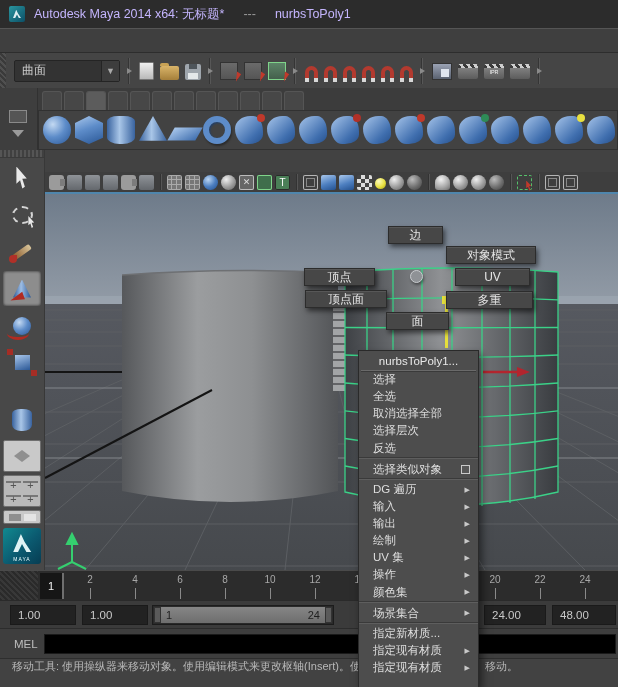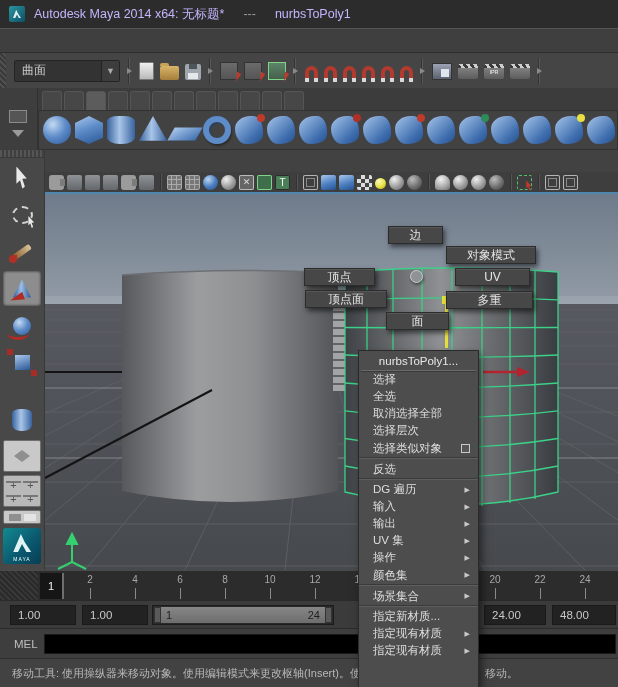--- a/index.html
+++ b/index.html
@@ -211,21 +211,21 @@
   .rslider .handle{position:absolute;top:1px;bottom:1px;width:7px;background:#5a5a5a;border:1px solid #333;}
   .rslider .h-left{left:1px;} .rslider .h-right{right:1px;}
 
   
   .melbar{position:absolute;left:0;top:628px;width:618px;height:30px;background:#3e3e3e;border-top:1px solid #2c2c2c;
         display:flex;align-items:center;}
   .mel-label{width:44px;padding-left:14px;color:#bdbdbd;font-size:11.5px;}
   .mel-input{flex:1;height:20px;margin-right:2px;background:#000;border:1px solid #1a1a1a;color:#ddd;
         font-family:"Liberation Mono","DejaVu Sans Mono",monospace;font-size:11px;padding:0 4px;}
   .helpbar{position:absolute;left:0;top:658px;width:618px;height:29px;background:#424242;border-top:1px solid #2e2e2e;
-        display:flex;align-items:center;}
+        display:flex;align-items:flex-start;}
   .help-text{padding-left:12px;color:#b8b8b8;font-size:11px;white-space:nowrap;}
   .help-text-right{position:absolute;left:485px;color:#b8b8b8;font-size:11px;}
 </style>
 </head>
 <body>
 
 <div id="app">
 
   <div class="titlebar">
     <span class="maya-badge"></span>
@@ -541,40 +541,45 @@
       </div>
       <div class="ctx-item">
         <span class="mi-label">取消选择全部</span>
 
       </div>
       <div class="ctx-item">
         <span class="mi-label">选择层次</span>
 
       </div>
       <div class="ctx-item sep-after">
+        <span class="mi-label">反选</span>
+
+      </div>
+      <div class="ctx-item sep-after">
         <span class="mi-label">选择类似对象</span>
         <span class="mi-check"></span>
 
       </div>
-      <div class="ctx-item sep-after">
-        <span class="mi-label">反选</span>
-
-      </div>
       <div class="ctx-item">
         <span class="mi-label">DG 遍历</span>
 
         <span class="mi-arrow"></span>
       </div>
       <div class="ctx-item">
         <span class="mi-label">输入</span>
 
         <span class="mi-arrow"></span>
       </div>
       <div class="ctx-item">
         <span class="mi-label">输出</span>
+
+        <span class="mi-arrow"></span>
+      </div>
+      <div class="ctx-item">
+        <span class="mi-label">绘制</span>
 
         <span class="mi-arrow"></span>
       </div>
       <div class="ctx-item">
         <span class="mi-label">UV 集</span>
 
         <span class="mi-arrow"></span>
       </div>
       <div class="ctx-item">
         <span class="mi-label">操作</span>

